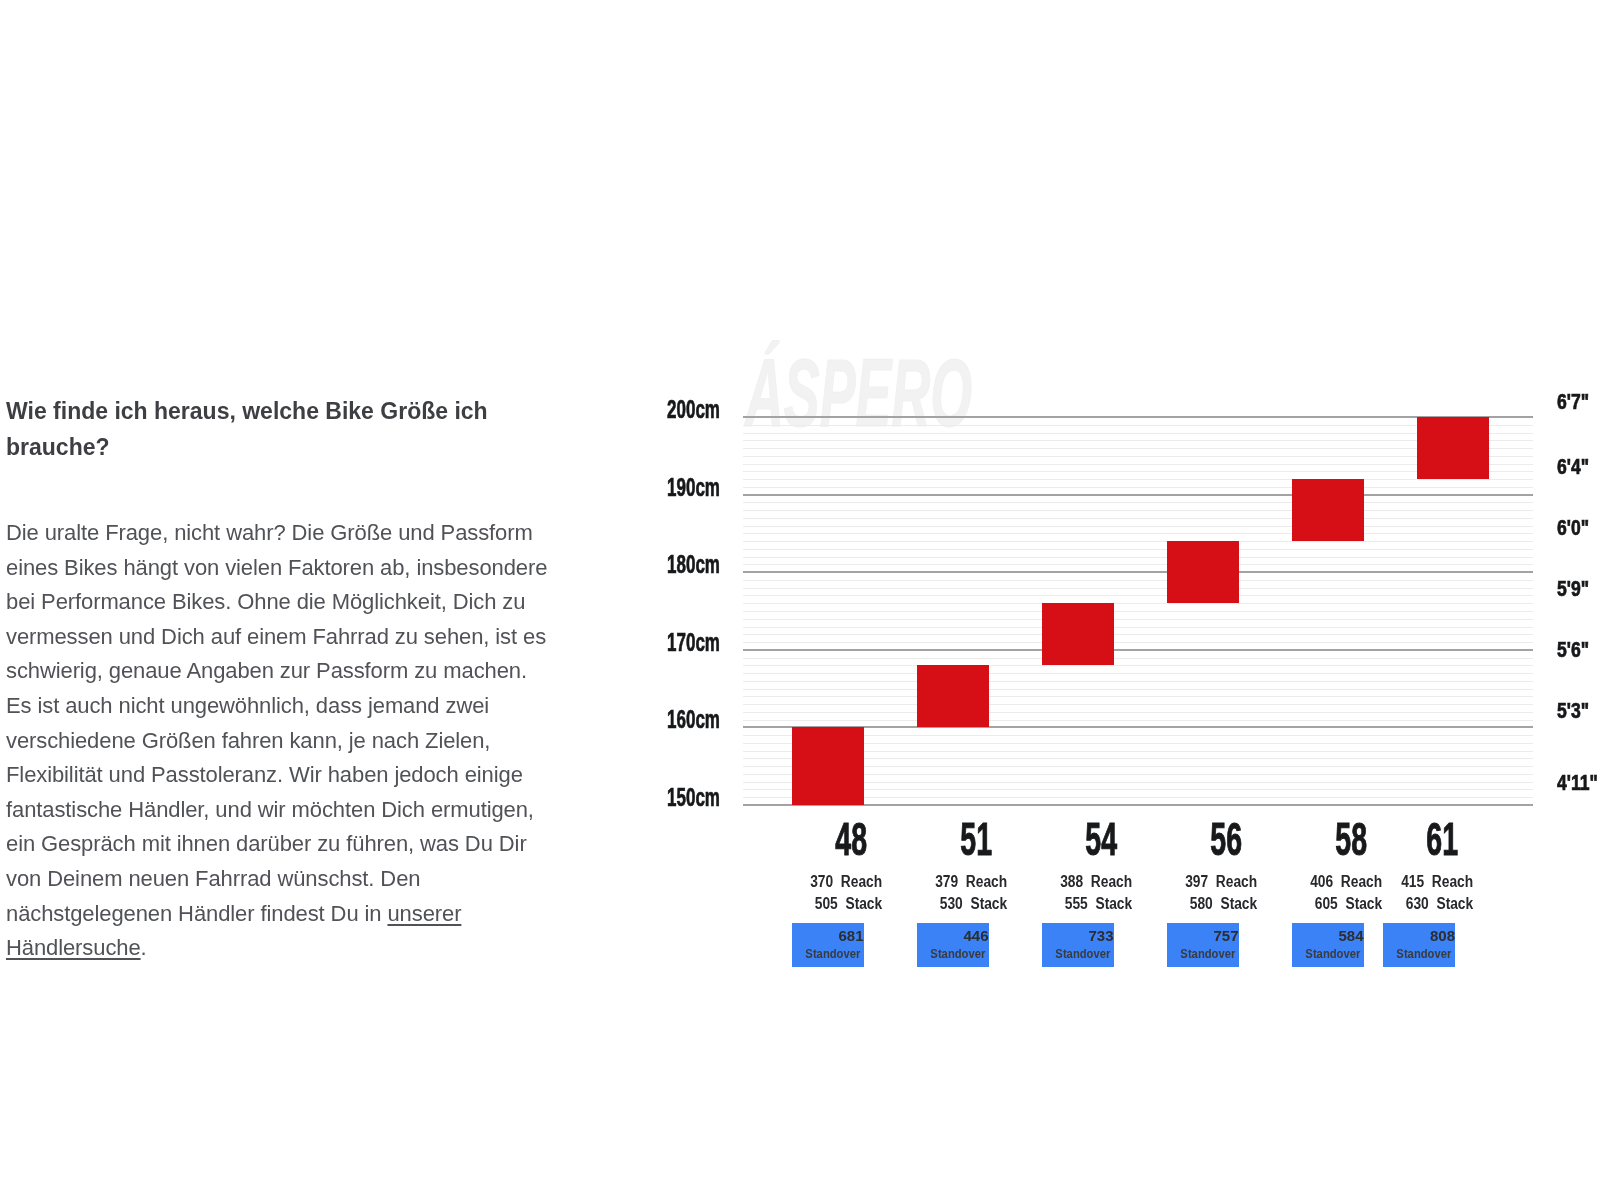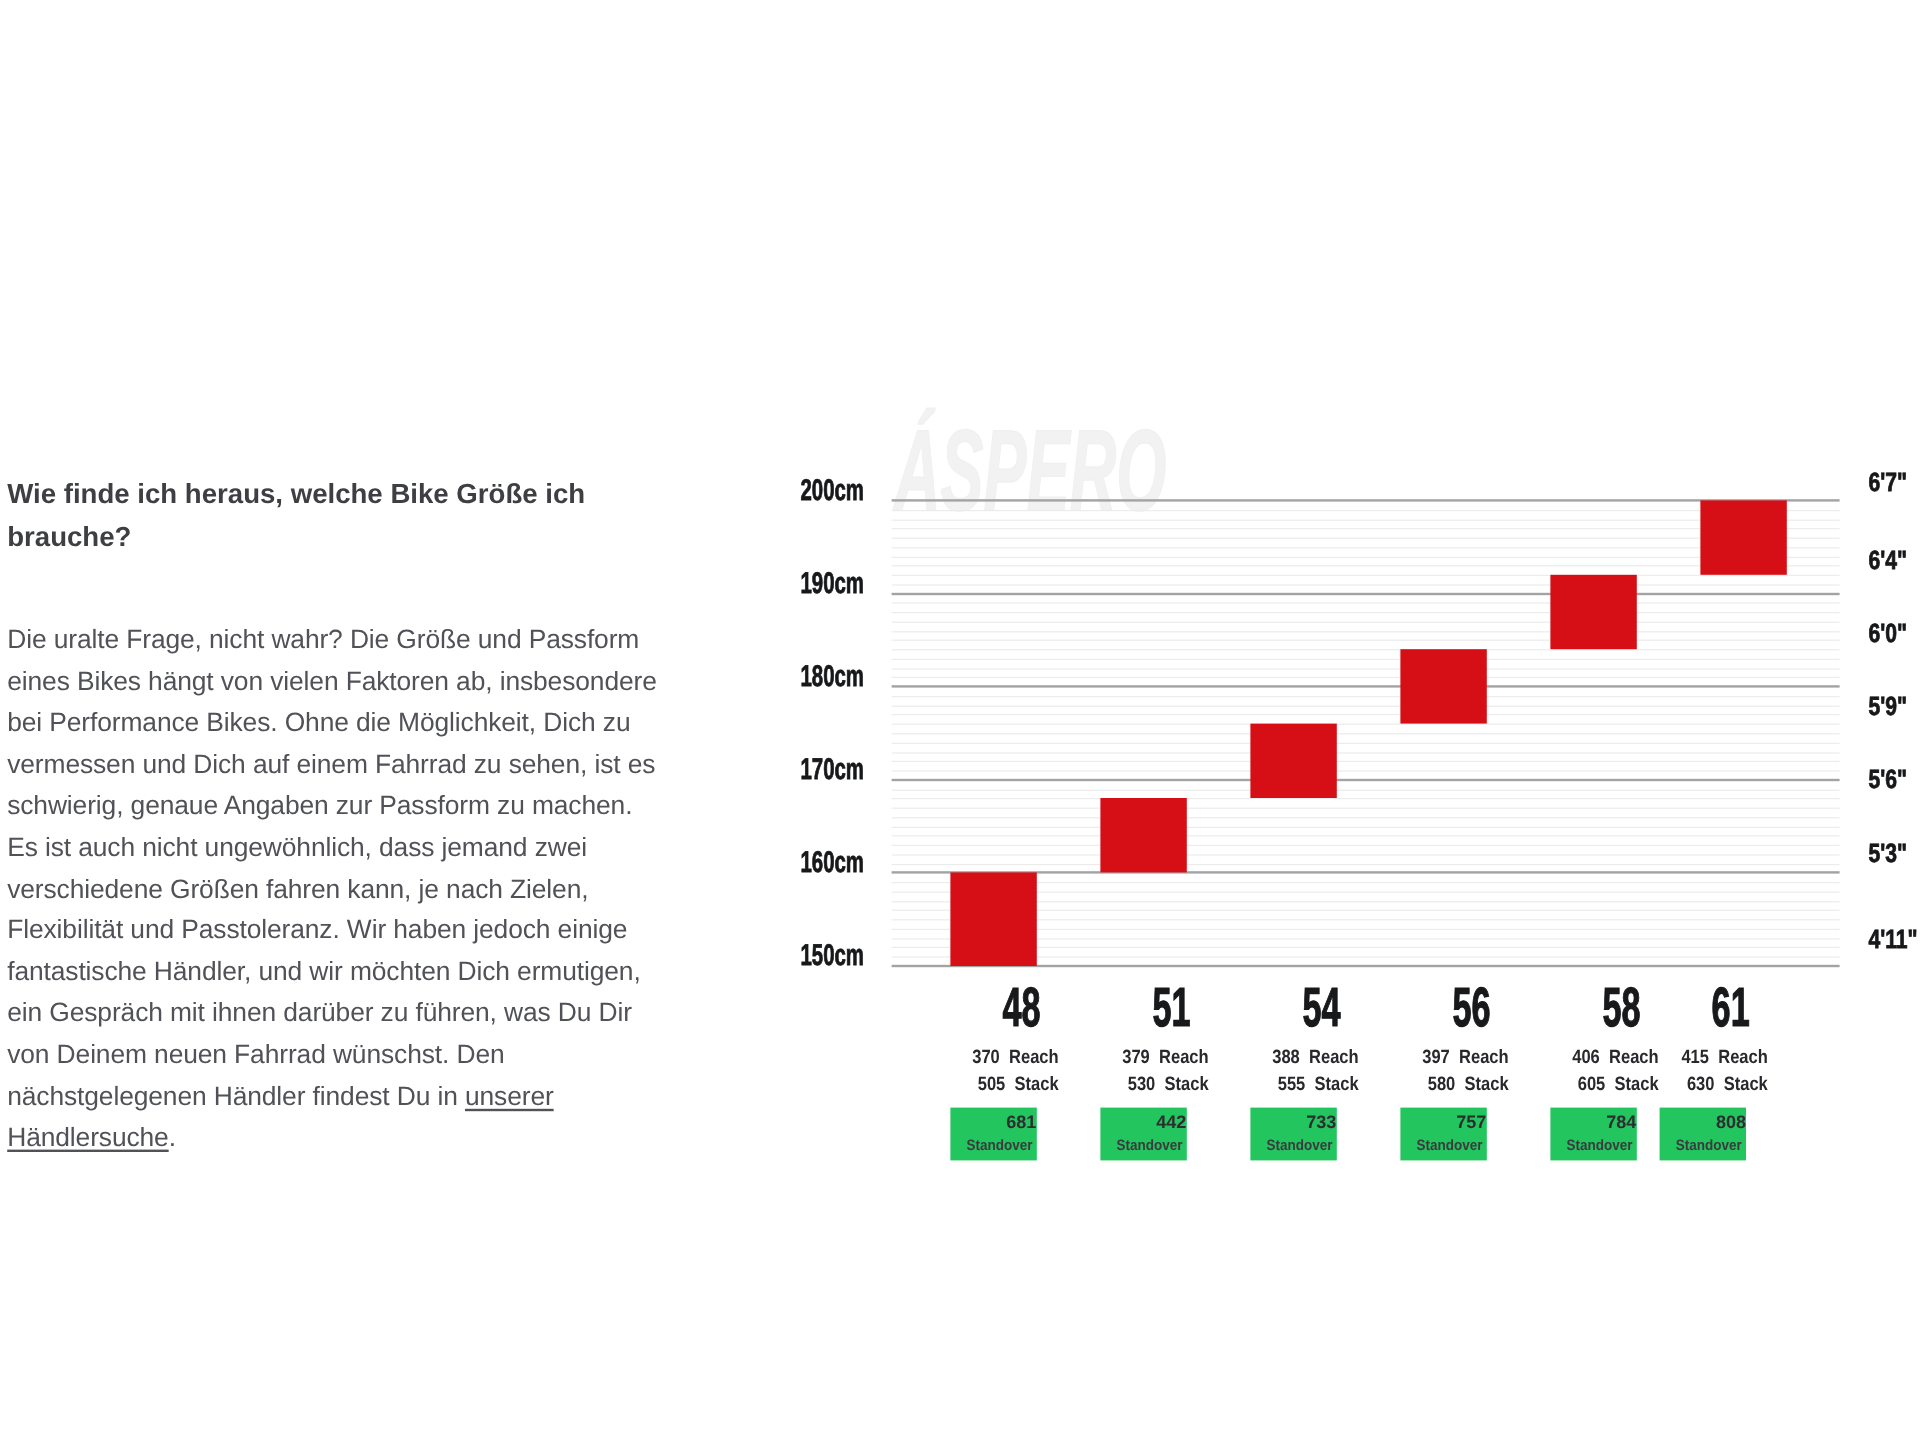--- a/index.html
+++ b/index.html
@@ -37,21 +37,21 @@
 
   
   .cols{position:absolute;left:743px;top:805px;width:790px;height:160px;}
   .col{position:absolute;width:126px;text-align:right;}
   .size-num{margin-top:11px;font-size:46px;font-weight:bold;line-height:46px;color:#18191b;
             transform:scaleX(0.62);transform-origin:50% 50%;white-space:nowrap;
             -webkit-text-stroke:1px #18191b;}
   .rs{margin-top:9px;font-size:16px;font-weight:bold;line-height:21.5px;color:#28292c;
       white-space:nowrap;transform:scaleX(0.86);transform-origin:50% 50%;}
   .rs .num{margin-right:9px;}
-  .standover-box{margin:9px auto 0;width:72px;height:44px;background:#22c55e;
+  .standover-box{margin:9px auto 0;width:72px;height:44px;background:#3b82f6;
                  padding-top:3px;box-sizing:border-box;}
   .standover-box .num{font-size:15px;font-weight:bold;line-height:20px;color:#2c2d30;}
   .standover-box .lbl{font-size:12.5px;font-weight:bold;line-height:17px;color:#3a3b3e;
                       transform:scaleX(0.9);transform-origin:50% 50%;}
 </style>
 </head>
 <body>
 
 <div class="page">
 
@@ -141,21 +141,21 @@
         <div class="standover-box">
           <div class="num">681</div>
           <div class="lbl">Standover</div>
         </div>
       </div>
       <div class="col" style="left: 146.5px;">
         <div class="size-num">51</div>
         <div class="rs"><span class="num">379</span><span>Reach</span></div>
         <div class="rs" style="margin-top: 0px;"><span class="num">530</span><span>Stack</span></div>
         <div class="standover-box">
-          <div class="num">442</div>
+          <div class="num">446</div>
           <div class="lbl">Standover</div>
         </div>
       </div>
       <div class="col" style="left: 271.5px;">
         <div class="size-num">54</div>
         <div class="rs"><span class="num">388</span><span>Reach</span></div>
         <div class="rs" style="margin-top: 0px;"><span class="num">555</span><span>Stack</span></div>
         <div class="standover-box">
           <div class="num">733</div>
           <div class="lbl">Standover</div>
@@ -168,21 +168,21 @@
         <div class="standover-box">
           <div class="num">757</div>
           <div class="lbl">Standover</div>
         </div>
       </div>
       <div class="col" style="left: 521.5px;">
         <div class="size-num">58</div>
         <div class="rs"><span class="num">406</span><span>Reach</span></div>
         <div class="rs" style="margin-top: 0px;"><span class="num">605</span><span>Stack</span></div>
         <div class="standover-box">
-          <div class="num">784</div>
+          <div class="num">584</div>
           <div class="lbl">Standover</div>
         </div>
       </div>
       <div class="col" style="left: 613px;">
         <div class="size-num">61</div>
         <div class="rs"><span class="num">415</span><span>Reach</span></div>
         <div class="rs" style="margin-top: 0px;"><span class="num">630</span><span>Stack</span></div>
         <div class="standover-box">
           <div class="num">808</div>
           <div class="lbl">Standover</div>

